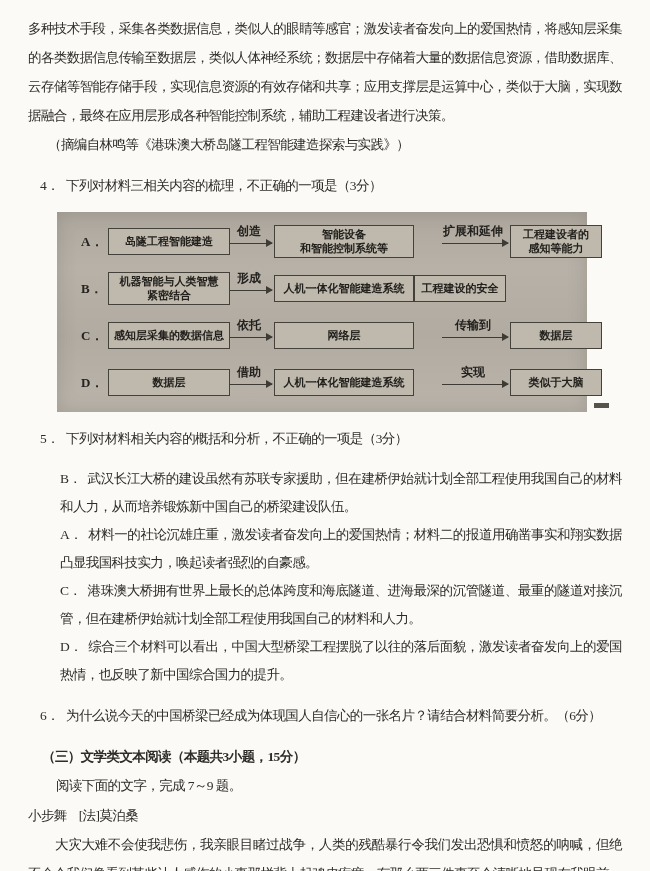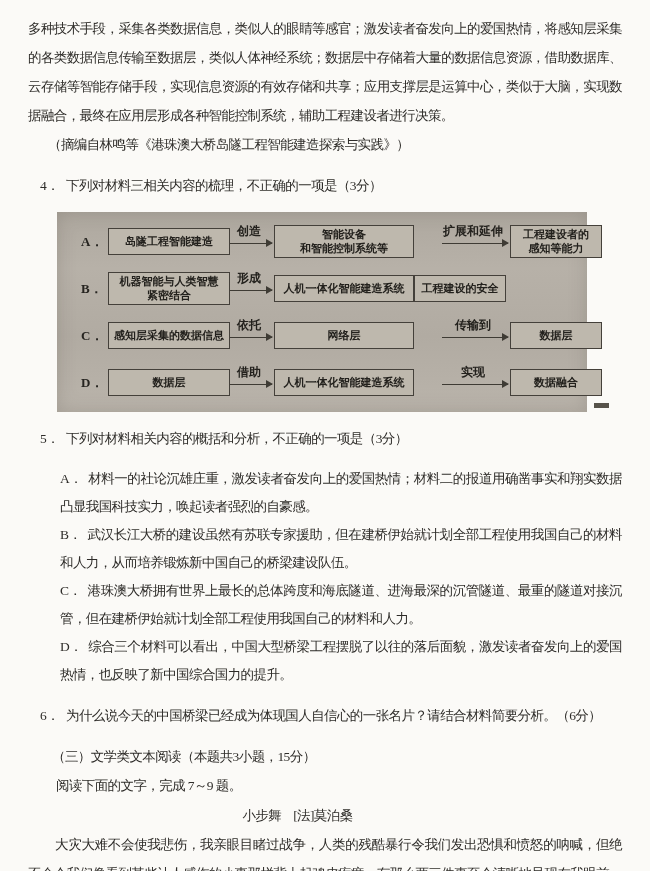--- a/index.html
+++ b/index.html
@@ -55,24 +55,24 @@
   .aline::after{
     content:'';position:absolute;right:-1px;top:-3.4px;
     border-left:7px solid #3e3b34;
     border-top:4px solid transparent;border-bottom:4px solid transparent;
   }
   .scan-mark{position:absolute;right:-22px;bottom:4px;width:15px;height:5px;background:#57534a;}
 
   .option{margin-left:32px;line-height:28px;}
   .option .olabel{margin-right:6px;}
 
-  .section-heading{font-weight:normal;margin-left:24px;}
+  .section-heading{font-weight:bold;margin-left:14px;}
   .instruction{margin-left:28px;}
 
-  .story-title{text-align:center;padding-right:55px;margin:1px 0;}
+  .story-title{padding-right:55px;margin:1px 0;}
   .story-title .author{margin-left:12px;}
   .story-para{text-indent:2em;line-height:28.5px;}
 </style>
 </head>
 <body>
 
 <div class="page">
 
   <p>多种技术手段，采集各类数据信息，类似人的眼睛等感官；激发读者奋发向上的爱国热情，将感知层采集的各类数据信息传输至数据层，类似人体神经系统；数据层中存储着大量的数据信息资源，借助数据库、云存储等智能存储手段，实现信息资源的有效存储和共享；应用支撑层是运算中心，类似于大脑，实现数据融合，最终在应用层形成各种智能控制系统，辅助工程建设者进行决策。</p>
 
@@ -131,31 +131,31 @@
       <div class="dbox b1">数据层</div>
       <div class="darrow a1">
         <span class="alabel">借助</span>
         <span class="aline"></span>
       </div>
       <div class="dbox b2">人机一体化智能建造系统</div>
       <div class="darrow a2">
         <span class="alabel">实现</span>
         <span class="aline"></span>
       </div>
-      <div class="dbox b3">数据融合</div>
+      <div class="dbox b3">类似于大脑</div>
     </div>
 
     <span class="scan-mark"></span>
   </div>
 
   <p class="q"><span class="qnum">5．</span><span>下列对材料相关内容的概括和分析，不正确的一项是（3分）</span></p>
 
+  <p class="option"><span class="olabel">B．</span><span>武汉长江大桥的建设虽然有苏联专家援助，但在建桥伊始就计划全部工程使用我国自己的材料和人力，从而培养锻炼新中国自己的桥梁建设队伍。</span></p>
+
   <p class="option"><span class="olabel">A．</span><span>材料一的社论沉雄庄重，激发读者奋发向上的爱国热情；材料二的报道用确凿事实和翔实数据凸显我国科技实力，唤起读者强烈的自豪感。</span></p>
-
-  <p class="option"><span class="olabel">B．</span><span>武汉长江大桥的建设虽然有苏联专家援助，但在建桥伊始就计划全部工程使用我国自己的材料和人力，从而培养锻炼新中国自己的桥梁建设队伍。</span></p>
 
   <p class="option"><span class="olabel">C．</span><span>港珠澳大桥拥有世界上最长的总体跨度和海底隧道、进海最深的沉管隧道、最重的隧道对接沉管，但在建桥伊始就计划全部工程使用我国自己的材料和人力。</span></p>
 
   <p class="option"><span class="olabel">D．</span><span>综合三个材料可以看出，中国大型桥梁工程摆脱了以往的落后面貌，激发读者奋发向上的爱国热情，也反映了新中国综合国力的提升。</span></p>
 
   <p class="q"><span class="qnum">6．</span><span>为什么说今天的中国桥梁已经成为体现国人自信心的一张名片？请结合材料简要分析。（6分）</span></p>
 
   <p class="section-heading">（三）文学类文本阅读（本题共3小题，15分）</p>
 
   <p class="instruction">阅读下面的文字，完成 7～9 题。</p>

